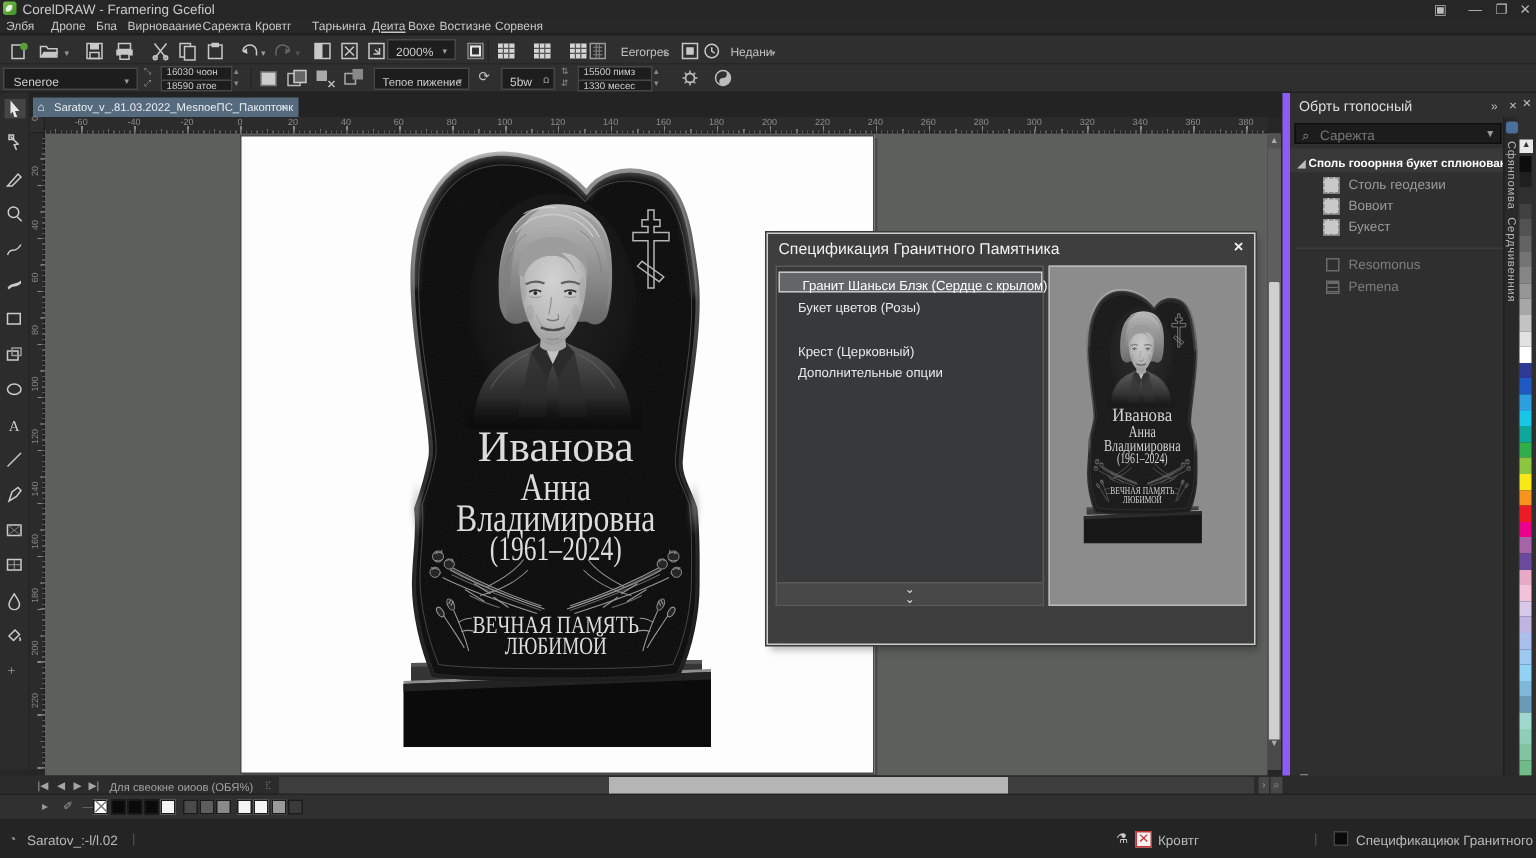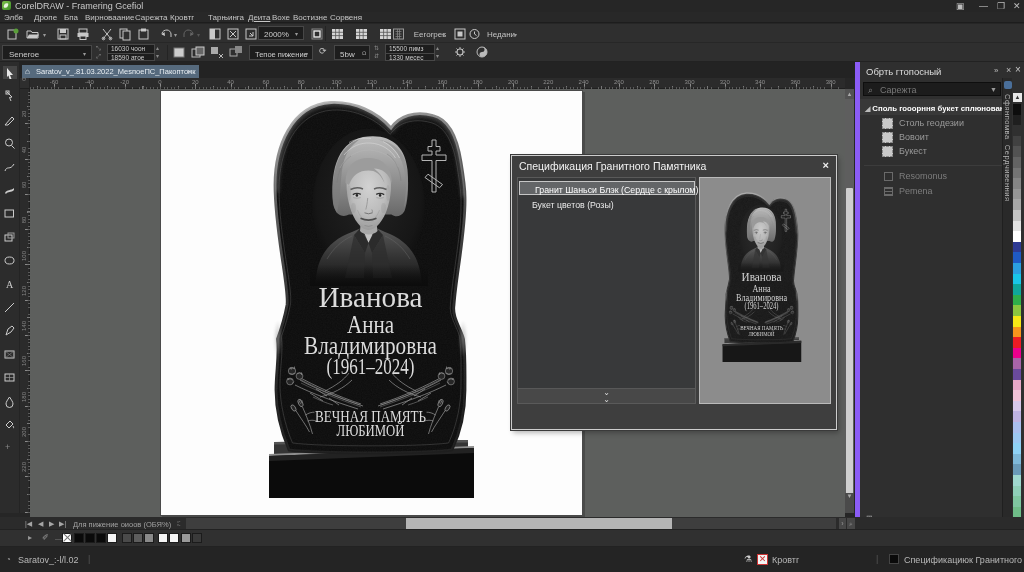--- a/index.html
+++ b/index.html
@@ -491,20 +491,22 @@
     <div class="abs" style="left:0;top:0;width:9px;height:10px;background:#525252;color:#aaa;font-size:6px;text-align:center;line-height:10px;">▲</div>
     <div class="abs" style="left:1px;top:99px;width:7px;height:312px;background:#cfcfcf;border-radius:1px;"></div>
     <div class="abs" style="left:0;top:404px;width:9px;height:20px;background:#4a4a4a;color:#aaa;font-size:6px;text-align:center;">▼</div>
   </div>
   <div id="dlg" class="abs">
     <div class="title">Спецификация Гранитного Памятника</div>
     <div class="close">×</div>
     <div id="dlglist">
       <div class="litem" style="top:19px;">Букет цветов (Розы)</div>
       <div class="litem sel" style="top:3px;">Гранит Шаньси Блэк (Сердце с крылом)</div>
+      <div class="litem" style="top:48px;">Крест (Церковный)</div>
+      <div class="litem" style="top:62.5px;">Дополнительные опции</div>
       <div class="foot">⌄<br>⌄</div>
     </div>
     <div id="dlgprev"></div>
   </div>
   <svg id="prevmon" class="abs" style="left:699px;top:177px;" width="132" height="227" viewBox="0 0 132 227">
       <use href="#monu" transform="translate(22,16) scale(0.384,0.427)"></use>
       <rect x="0" y="0" width="132" height="227" fill="#8d8d8d" opacity="0.10"></rect>
     </svg>
   <div id="docker" class="abs">
     <div class="hdr">Обрть гтопосный</div>
@@ -574,21 +576,21 @@
 <div class="sw" style="top:417.8px;background:#6fbc88;"></div>
 <div class="sw" style="top:428.4px;background:#5ca96d;"></div>
 <div class="sw" style="top:439.0px;background:#3f9a52;"></div>
     <div class="abs" style="left:0;top:463px;color:#999;font-size:7px;">»</div>
   </div>
   <div id="hsbrow" class="abs">
     <span class="abs" style="left:25px;top:3px;font-size:7px;color:#a5a5a5;">|◀</span>
     <span class="abs" style="left:38px;top:3px;font-size:7px;color:#a5a5a5;">◀</span>
     <span class="abs" style="left:49px;top:3px;font-size:7px;color:#a5a5a5;">▶</span>
     <span class="abs" style="left:59px;top:3px;font-size:7px;color:#a5a5a5;">▶|</span>
-    <span class="abs" style="left:73px;top:2.5px;font-size:7.5px;color:#a2a2a2;">Для пижение оиоов (ОБЯ%)</span>
+    <span class="abs" style="left:73px;top:2.5px;font-size:7.5px;color:#a2a2a2;">Для свеокне оиоов (ОБЯ%)</span>
     <span class="abs" style="left:177px;top:2px;font-size:7px;color:#888;">⁞⁚</span>
     <div class="abs" style="left:186px;top:1px;width:650px;height:11px;background:#3e3e3e;"></div>
     <div class="abs" style="left:406px;top:1px;width:266px;height:11px;background:#b5b5b5;"></div>
     <div class="abs" style="left:839px;top:1px;width:7px;height:11px;background:#474747;color:#999;font-size:7px;text-align:center;line-height:11px;">›</div>
     <div class="abs" style="left:847px;top:1px;width:8px;height:11px;background:#474747;color:#999;font-size:7px;text-align:center;line-height:11px;">⌕</div>
   </div>
   <div id="palrow" class="abs">
     <span class="abs" style="left:28px;top:3px;color:#999;font-size:8px;">▸</span>
     <span class="abs" style="left:42px;top:3px;color:#999;font-size:8px;">✐</span>
     <span class="abs" style="left:55px;top:5px;color:#777;font-size:7px;">—</span>

